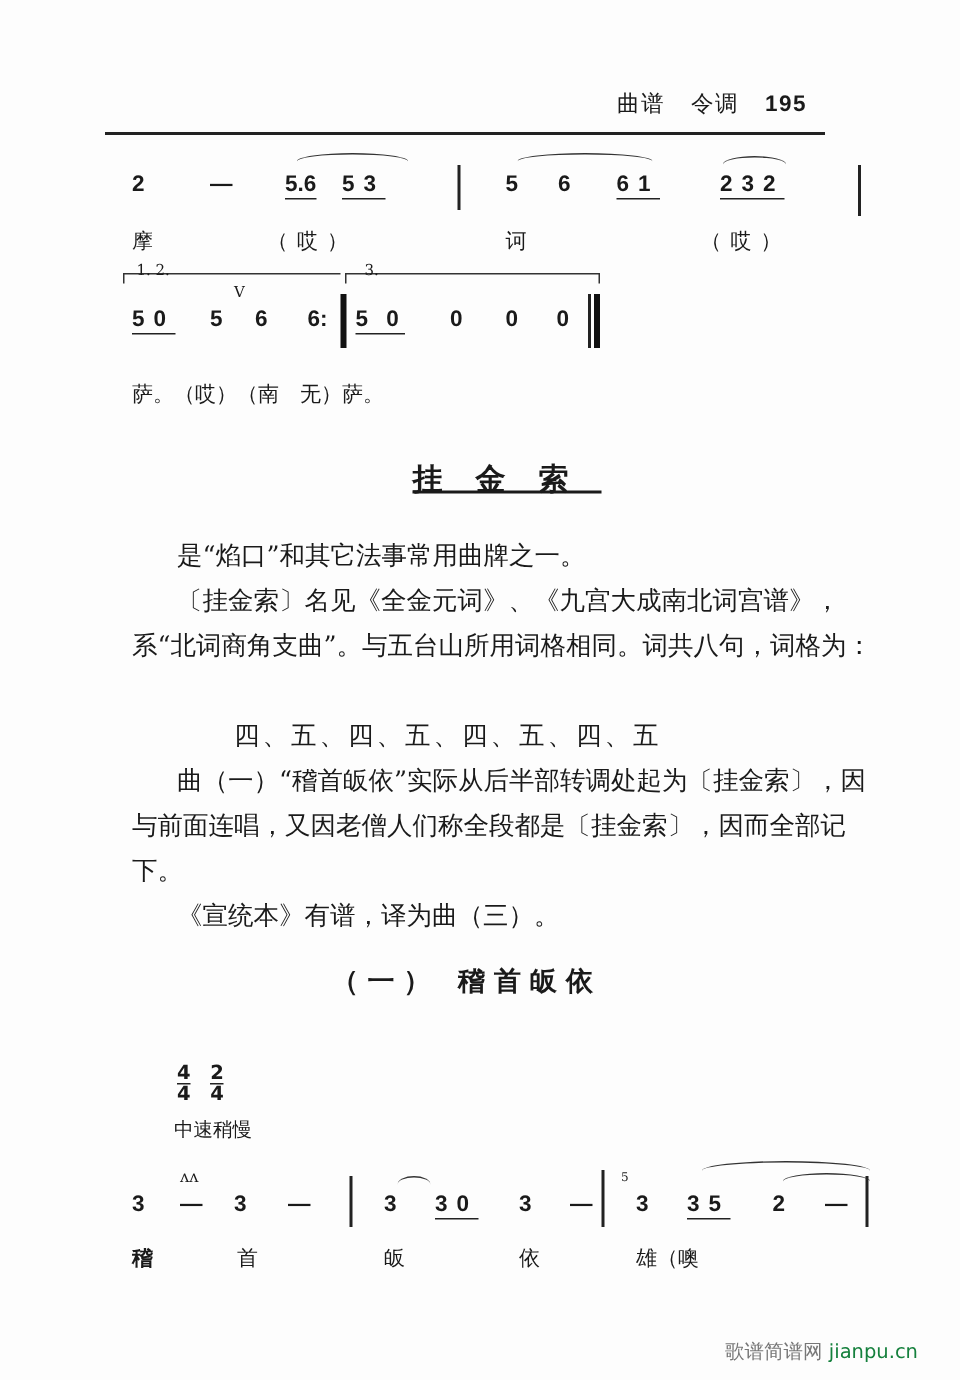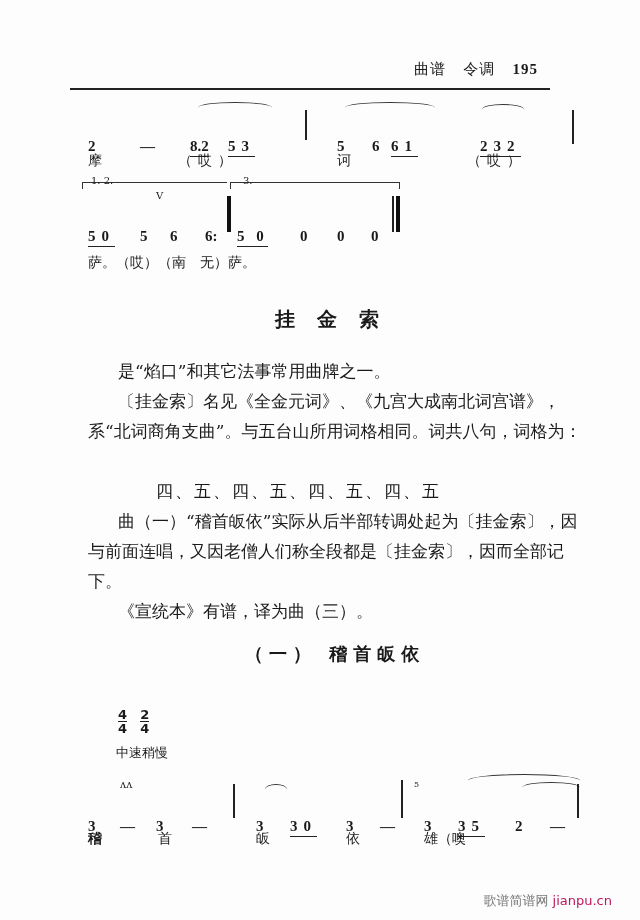--- a/index.html
+++ b/index.html
@@ -3,56 +3,56 @@
 <meta charset="utf-8">
 <style>
   html, body { margin:0; padding:0; }
   body {
     width:640px; height:920px; background:#fdfdfd; position:relative; overflow:hidden;
     font-family: "DejaVu Serif", "Liberation Serif", serif; color:#1a1a1a;
   }
   .abs { position:absolute; }
   .header-text { right:102px; top:60px; font-size:15px; letter-spacing:1px; }
   .header-rule { left:70px; top:88px; width:480px; height:2px; background:#222; }
-  .num { font-family:Liberation Serif, serif; font-weight:bold; font-size:15px;margin-top:24px; }
+  .num { font-family:Liberation Sans, sans-serif; font-weight:bold; font-size:15px; }
   .ul { border-bottom:1.5px solid #222; padding-bottom:1px; }
   .lyric { font-size:14px; }
   .bar { width:2px; background:#222; }
   .bar-thick { width:4px; background:#111; }
   .arc { border-top:1.5px solid #333; border-radius:50% 50% 0 0; height:10px; }
   .para { font-size:17px; line-height:30px; }
-  .title { font-size:20px; font-weight:bold; letter-spacing:22px; font-family:"DejaVu Sans","Liberation Sans",sans-serif; }
+  .title { font-size:20px; font-weight:bold; letter-spacing:22px; font-family:"DejaVu Sans","Liberation Sans",sans-serif;text-decoration:underline; }
   .subtitle { font-size:18px; font-weight:bold; font-family:"DejaVu Sans","Liberation Sans",sans-serif; letter-spacing:6px; }
   .volta { border-top:1px solid #333; border-left:1px solid #333; height:6px; font-size:10px; }
   .frac { display:inline-flex; flex-direction:column; align-items:center; font-weight:bold; font-size:13px; line-height:13px; font-family:"DejaVu Sans",sans-serif; margin-right:8px; }
   .frac span.l { border-top:1px solid #222; }
   .watermark { right:28px; bottom:10px; font-size:13px; color:#777; font-family:"DejaVu Sans",sans-serif; }
-  .watermark b { color:#be185d; font-weight:normal; }
+  .watermark b { color:#15803d; font-weight:normal; }
 </style>
 </head>
 <body>
 
 <div class="abs header-text">
   <span>曲谱</span>&nbsp;&nbsp;
   <span>令调</span>&nbsp;&nbsp;
   <span class="num">195</span>
 </div>
 <div class="abs header-rule"></div>
 
 <div class="abs" style="left:0;top:100px;width:640px;height:80px;">
   <span class="abs num" style="left:88px;top:14px;">2</span>
   <span class="abs num" style="left:140px;top:14px;">—</span>
   <div class="abs arc" style="left:198px;top:2px;width:74px;"></div>
-  <span class="abs num ul" style="left:190px;top:14px;">8.2</span>
+  <span class="abs num ul" style="left:190px;top:14px;">5.6</span>
   <span class="abs num ul" style="left:228px;top:14px;letter-spacing:6px;">53</span>
   <div class="abs bar" style="left:305px;top:10px;height:30px;"></div>
   <div class="abs arc" style="left:345px;top:2px;width:90px;"></div>
   <span class="abs num" style="left:337px;top:14px;">5</span>
   <span class="abs num" style="left:372px;top:14px;">6</span>
-  <span class="abs num ul" style="left:391px;top:14px;letter-spacing:6px;">61</span>
+  <span class="abs num ul" style="left:411px;top:14px;letter-spacing:6px;">61</span>
   <div class="abs arc" style="left:482px;top:4px;width:42px;"></div>
   <span class="abs num ul" style="left:480px;top:14px;letter-spacing:6px;">232</span>
   <div class="abs bar" style="left:572px;top:10px;height:34px;"></div>
   <span class="abs lyric" style="left:88px;top:52px;">摩</span>
   <span class="abs lyric" style="left:178px;top:52px;letter-spacing:6px;">（哎）</span>
   <span class="abs lyric" style="left:337px;top:52px;">诃</span>
   <span class="abs lyric" style="left:467px;top:52px;letter-spacing:6px;">（哎）</span>
 </div>
 
 <div class="abs" style="left:0;top:176px;width:560px;height:100px;">
@@ -73,21 +73,21 @@
   <span class="abs lyric" style="left:88px;top:78px;">萨。（哎）（南　无）萨。</span>
 </div>
 
 <div class="abs title" style="left:275px;top:306px;">挂金索</div>
 <div class="abs para" style="left:118px;top:356px;width:480px;">是“焰口”和其它法事常用曲牌之一。</div>
 <div class="abs para" style="left:88px;top:386px;width:500px;text-indent:30px;">〔挂金索〕名见《全金元词》、《九宫大成南北词宫谱》，系“北词商角支曲”。与五台山所用词格相同。词共八句，词格为：</div>
 <div class="abs para" style="left:156px;top:476px;width:440px;letter-spacing:2px;">四、五、四、五、四、五、四、五</div>
 <div class="abs para" style="left:88px;top:506px;width:500px;text-indent:30px;">曲（一）“稽首皈依”实际从后半部转调处起为〔挂金索〕，因与前面连唱，又因老僧人们称全段都是〔挂金索〕，因而全部记下。</div>
 <div class="abs para" style="left:118px;top:596px;width:480px;">《宣统本》有谱，译为曲（三）。</div>
 
-<div class="abs subtitle" style="left:245px;top:642px;text-align:right;">（一）  稽首皈依</div>
+<div class="abs subtitle" style="left:221px;top:642px;text-align:right;">（一）  稽首皈依</div>
 <div class="abs" style="left:118px;top:704px;">
   <span class="frac">
       <span>4</span>
       <span class="l">4</span>
     </span>
   <span class="frac">
       <span>2</span>
       <span class="l">4</span>
     </span>
 </div>

